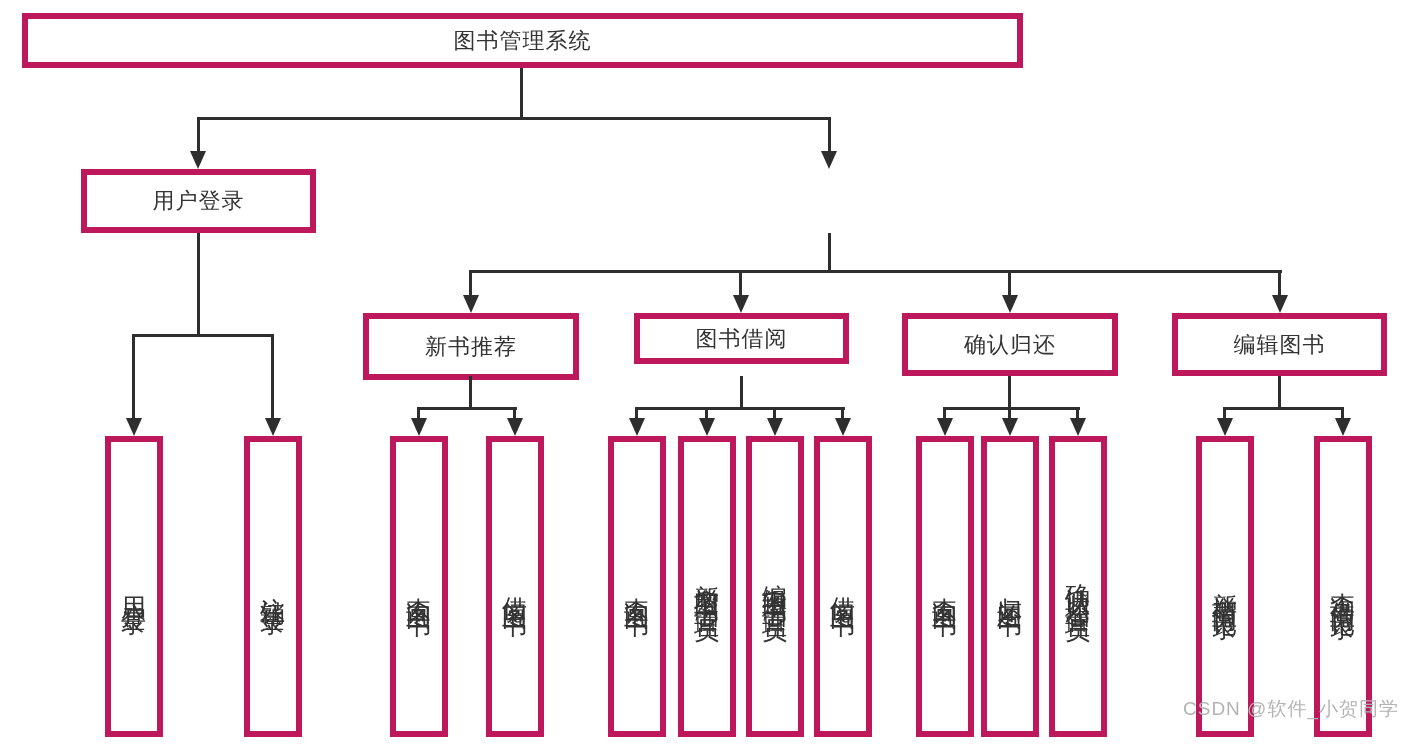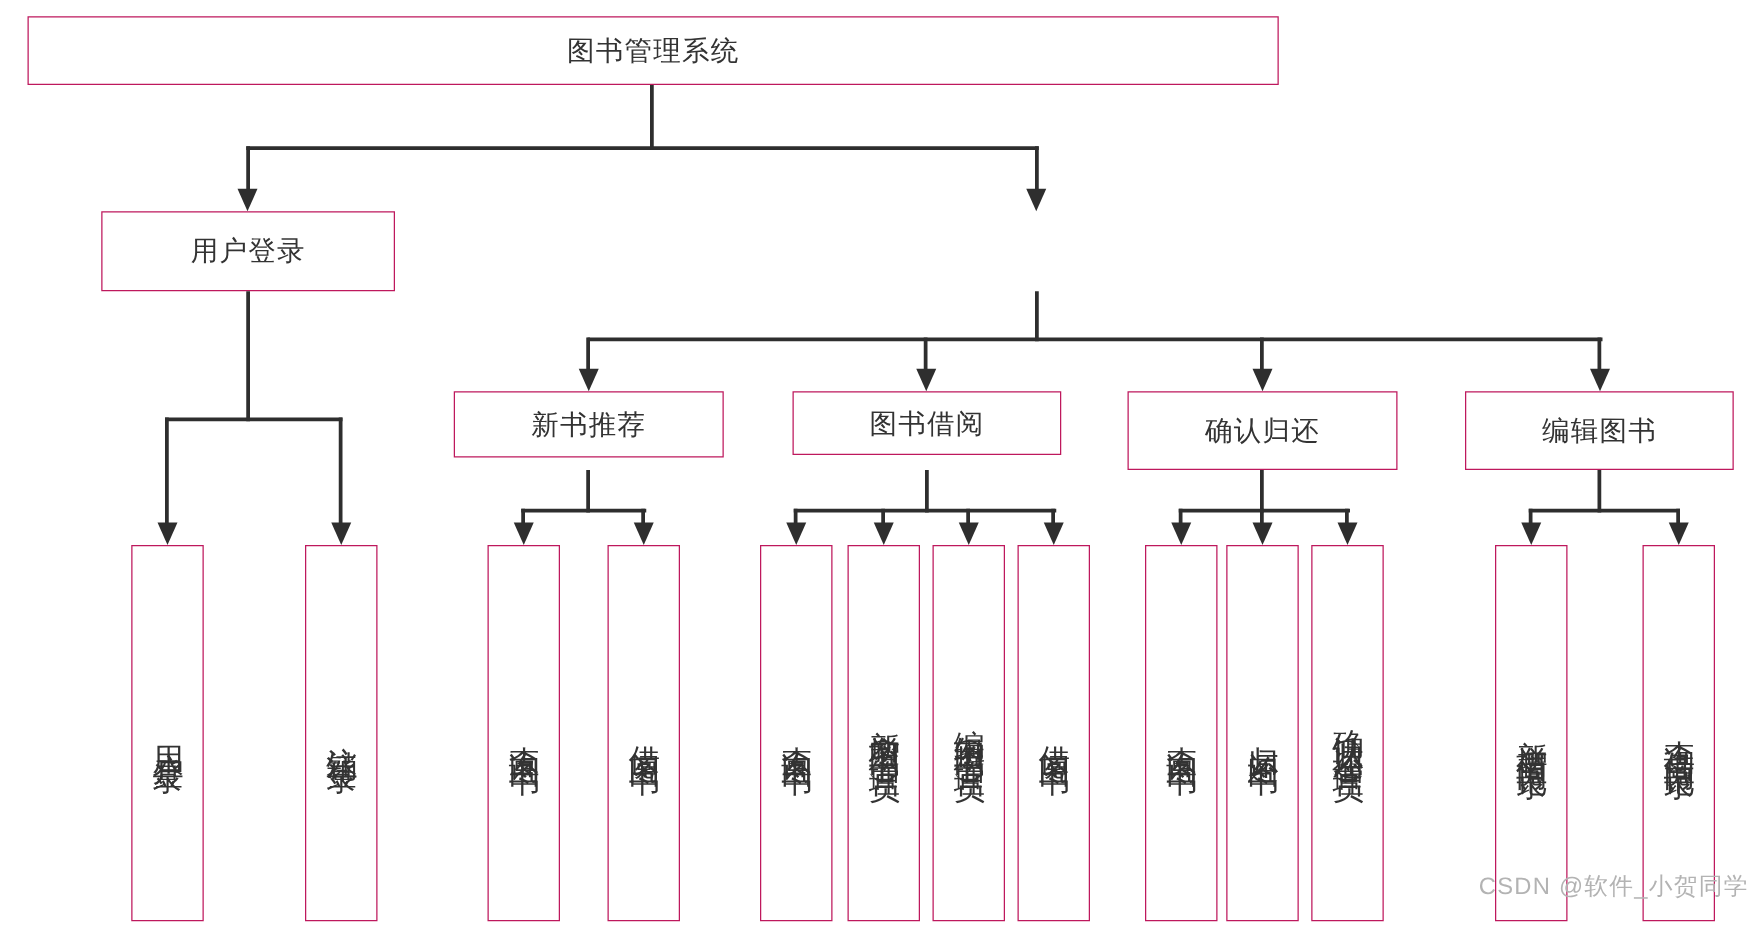--- a/index.html
+++ b/index.html
@@ -8,21 +8,21 @@
     width: 1405px;
     height: 747px;
     background: #ffffff;
     font-family: "Liberation Sans", sans-serif;
     color: #333333;
     overflow: hidden;
   }
   .node {
     position: absolute;
     box-sizing: border-box;
-    border: 1px solid #be185d;
+    border: 6px solid #be185d;
     background: #ffffff;
     display: flex;
     align-items: center;
     justify-content: center;
     text-align: center;
   }
   .h-node { font-size: 22px; letter-spacing: 1px; }
   .v-node {
     writing-mode: vertical-lr;
     font-size: 25px;
@@ -74,21 +74,21 @@
   <div class="ln" style="left:470px; top:270px; width:812px; height:3px;"></div>
   <div class="ln" style="left:469px; top:270px; width:3px; height:27px;"></div>
   <div class="ar" style="left:463px; top:295px;"></div>
   <div class="ln" style="left:739px; top:270px; width:3px; height:27px;"></div>
   <div class="ar" style="left:733px; top:295px;"></div>
   <div class="ln" style="left:1008px; top:270px; width:3px; height:27px;"></div>
   <div class="ar" style="left:1002px; top:295px;"></div>
   <div class="ln" style="left:1278px; top:270px; width:3px; height:27px;"></div>
   <div class="ar" style="left:1272px; top:295px;"></div>
 
-  <div class="node h-node" style="left:363px; top:313px; width:216px; height:53px;">新书推荐</div>
+  <div class="node h-node" style="left:363px; top:313px; width:216px; height:67px;">新书推荐</div>
   <div class="node h-node" style="left:634px; top:313px; width:215px; height:51px;">图书借阅</div>
   <div class="node h-node" style="left:902px; top:313px; width:216px; height:63px;">确认归还</div>
   <div class="node h-node" style="left:1172px; top:313px; width:215px; height:63px;">编辑图书</div>
 
   <div class="ln" style="left:469px; top:376px; width:3px; height:34px;"></div>
   <div class="ln" style="left:417px; top:407px; width:100px; height:3px;"></div>
   <div class="ln" style="left:417px; top:407px; width:3px; height:13px;"></div>
   <div class="ar" style="left:411px; top:418px;"></div>
   <div class="ln" style="left:513px; top:407px; width:3px; height:13px;"></div>
   <div class="ar" style="left:507px; top:418px;"></div>

